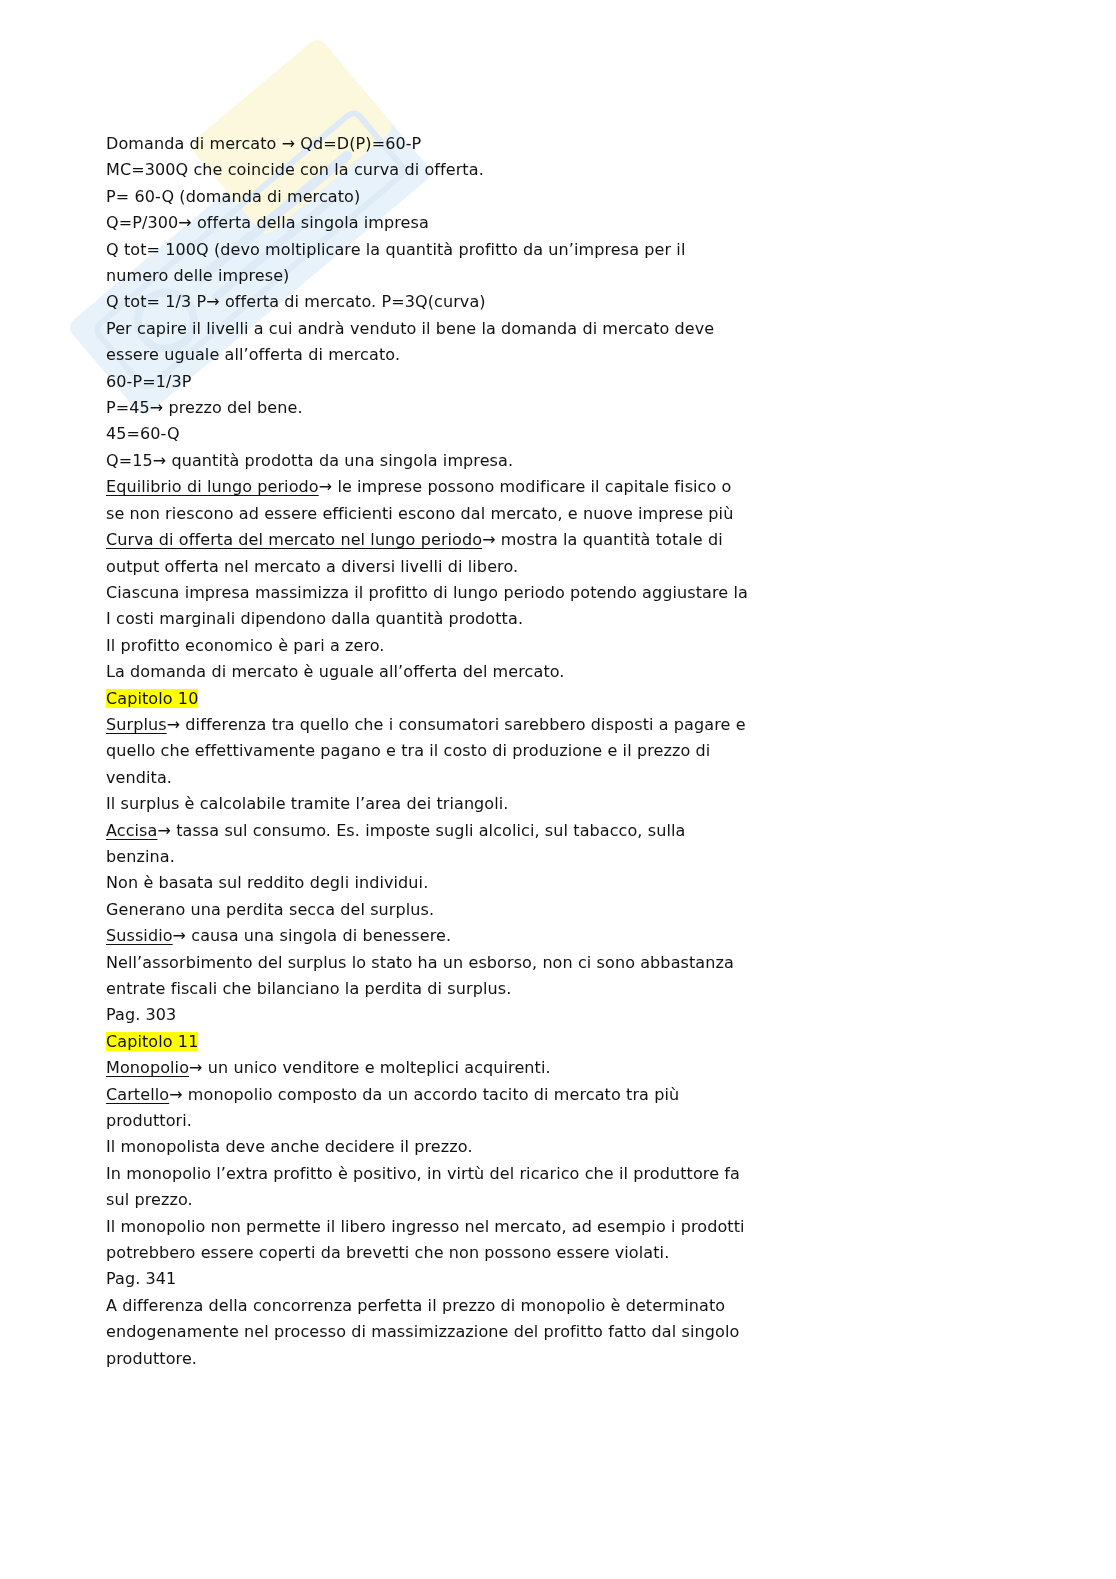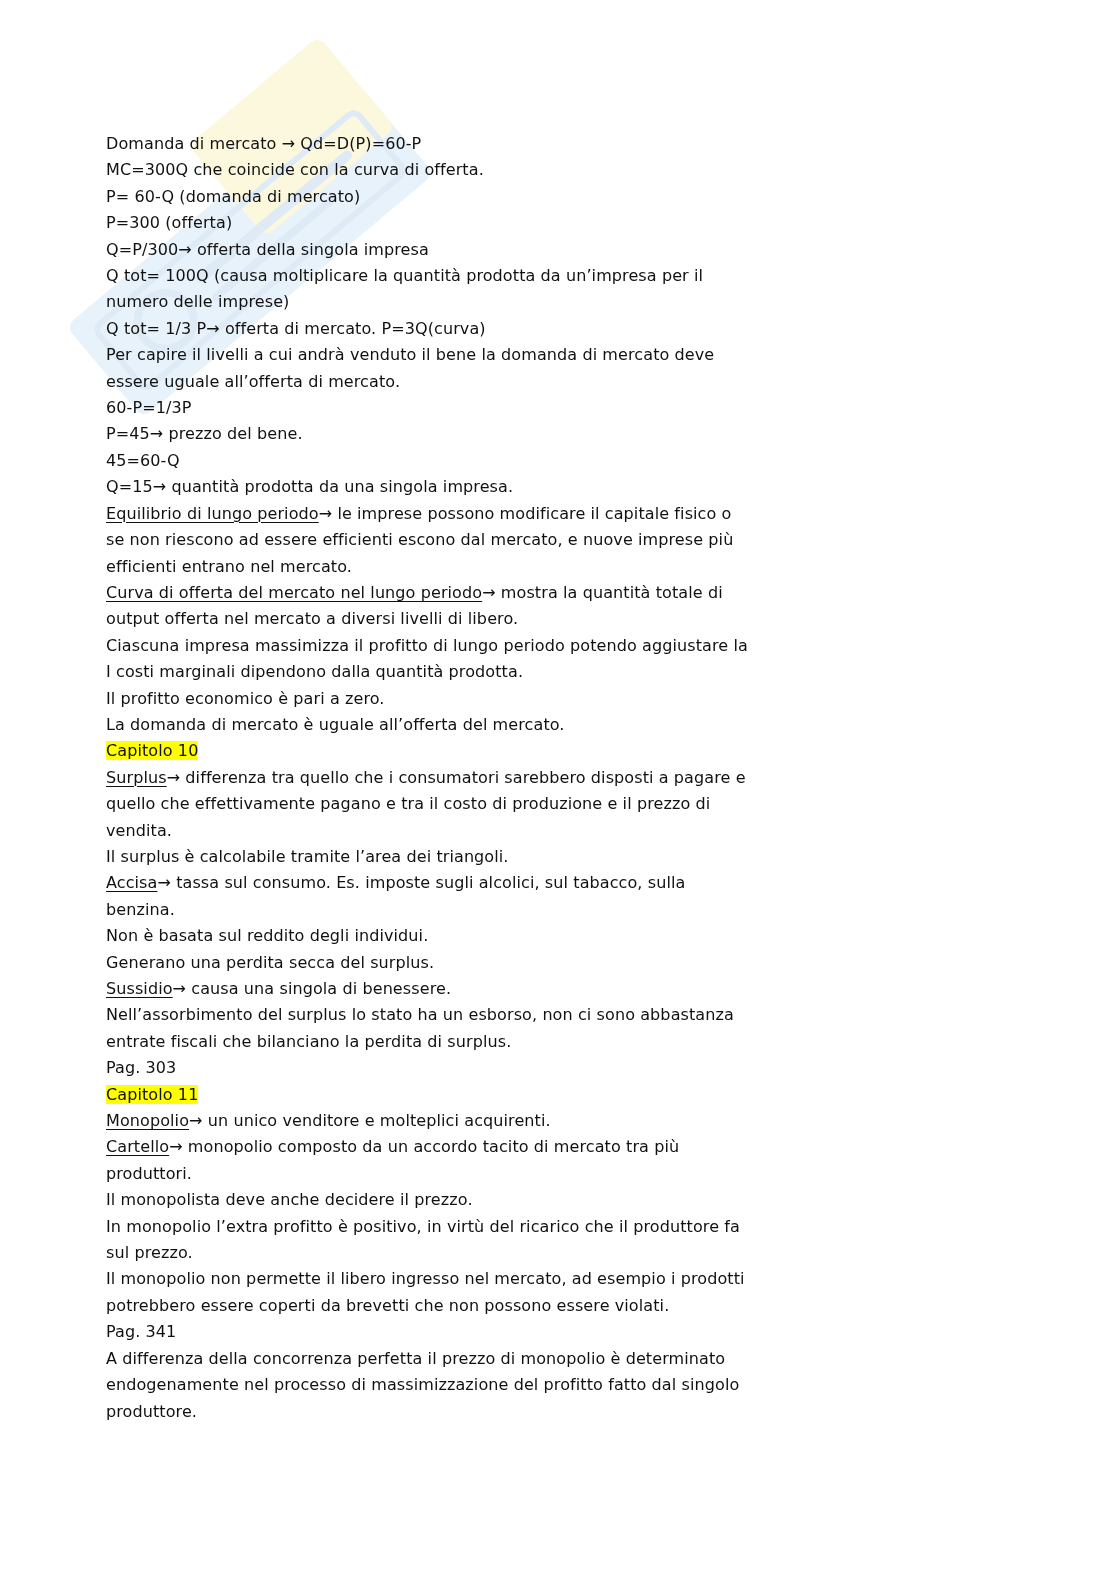--- a/index.html
+++ b/index.html
@@ -59,34 +59,32 @@
     <circle cx="120" cy="210" r="28" fill="none" stroke="#c4dcf1" stroke-width="8"></circle>
     <rect x="170" y="195" width="200" height="10" rx="5" fill="#c4dcf1"></rect>
     <rect x="170" y="220" width="160" height="8" rx="4" fill="#c4dcf1"></rect>
   </g>
 </svg>
 
 <div class="page" id="page">
     <div class="line"><span>Domanda di mercato → Qd=D(P)=60-P</span></div>
     <div class="line"><span>MC=300Q che coincide con la curva di offerta.</span></div>
     <div class="line"><span>P= 60-Q (domanda di mercato)</span></div>
-    <div class="line"><span>P=300 (offerta)</span></div>
     <div class="line"><span>Q=P/300→ offerta della singola impresa</span></div>
-    <div class="line"><span>Q tot= 100Q (causa moltiplicare la quantità prodotta da un’impresa per il</span></div>
+    <div class="line"><span>Q tot= 100Q (devo moltiplicare la quantità profitto da un’impresa per il</span></div>
     <div class="line"><span>numero delle imprese)</span></div>
     <div class="line"><span>Q tot= 1/3 P→ offerta di mercato. P=3Q(curva)</span></div>
     <div class="line"><span>Per capire il livelli a cui andrà venduto il bene la domanda di mercato deve</span></div>
     <div class="line"><span>essere uguale all’offerta di mercato.</span></div>
     <div class="line"><span>60-P=1/3P</span></div>
     <div class="line"><span>P=45→ prezzo del bene.</span></div>
     <div class="line"><span>45=60-Q</span></div>
     <div class="line"><span>Q=15→ quantità prodotta da una singola impresa.</span></div>
     <div class="line"><span class="u">Equilibrio di lungo periodo</span><span>→ le imprese possono modificare il capitale fisico o</span></div>
     <div class="line"><span>se non riescono ad essere efficienti escono dal mercato, e nuove imprese più</span></div>
-    <div class="line"><span>efficienti entrano nel mercato.</span></div>
     <div class="line"><span class="u">Curva di offerta del mercato nel lungo periodo</span><span>→ mostra la quantità totale di</span></div>
     <div class="line"><span>output offerta nel mercato a diversi livelli di libero.</span></div>
     <div class="line"><span>Ciascuna impresa massimizza il profitto di lungo periodo potendo aggiustare la</span></div>
     <div class="line"><span>I costi marginali dipendono dalla quantità prodotta.</span></div>
     <div class="line"><span>Il profitto economico è pari a zero.</span></div>
     <div class="line"><span>La domanda di mercato è uguale all’offerta del mercato.</span></div>
     <div class="line"><span class="hl">Capitolo 10</span></div>
     <div class="line"><span class="u">Surplus</span><span>→ differenza tra quello che i consumatori sarebbero disposti a pagare e</span></div>
     <div class="line"><span>quello che effettivamente pagano e tra il costo di produzione e il prezzo di</span></div>
     <div class="line"><span>vendita.</span></div>

